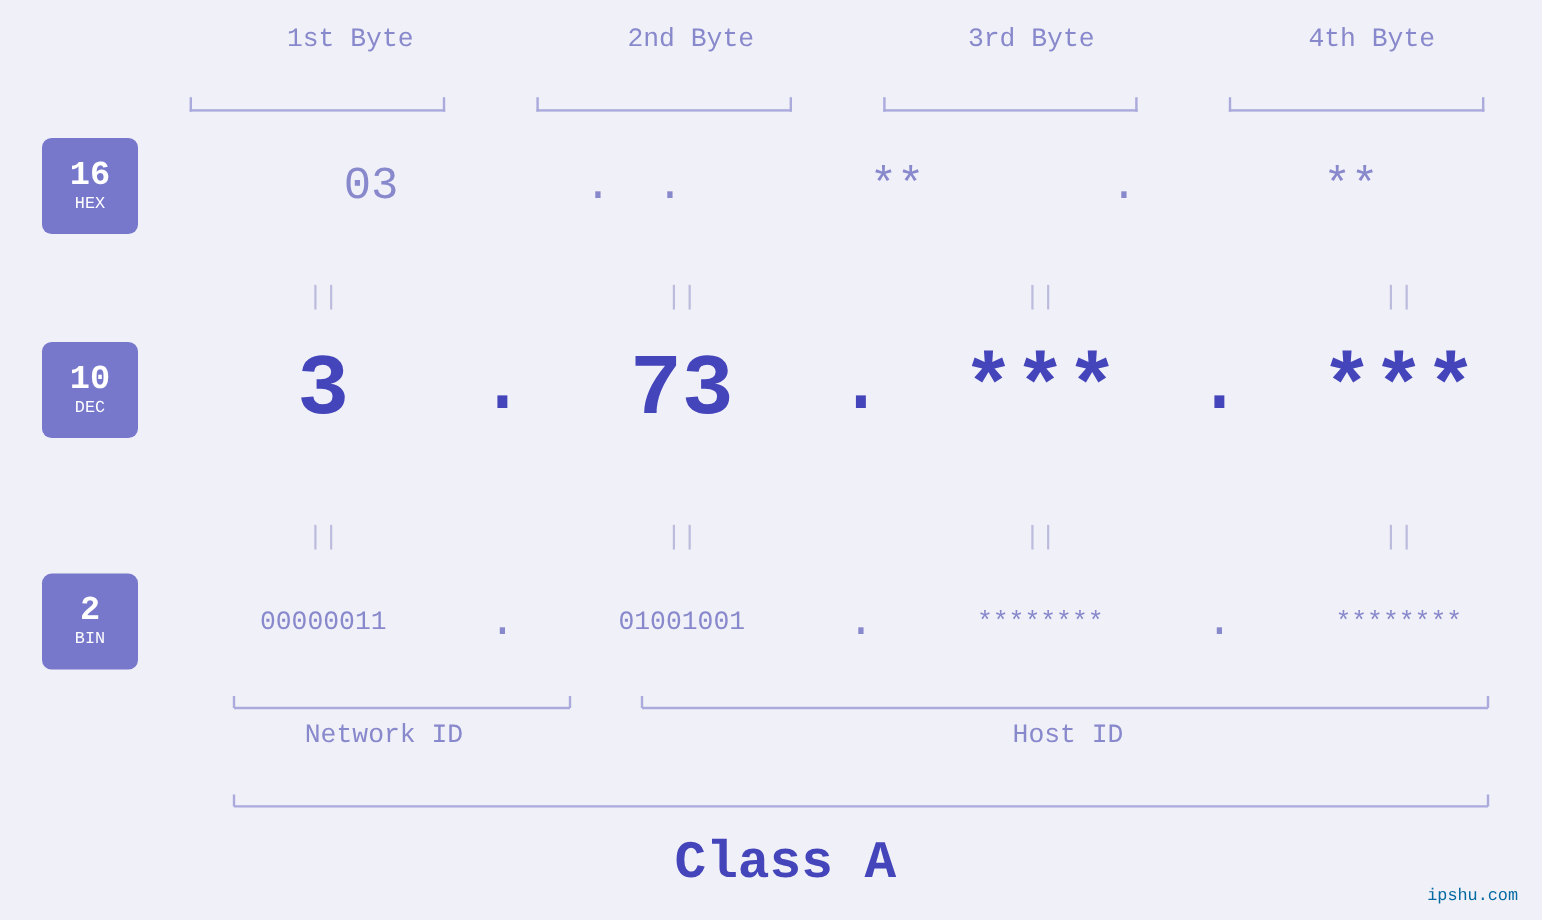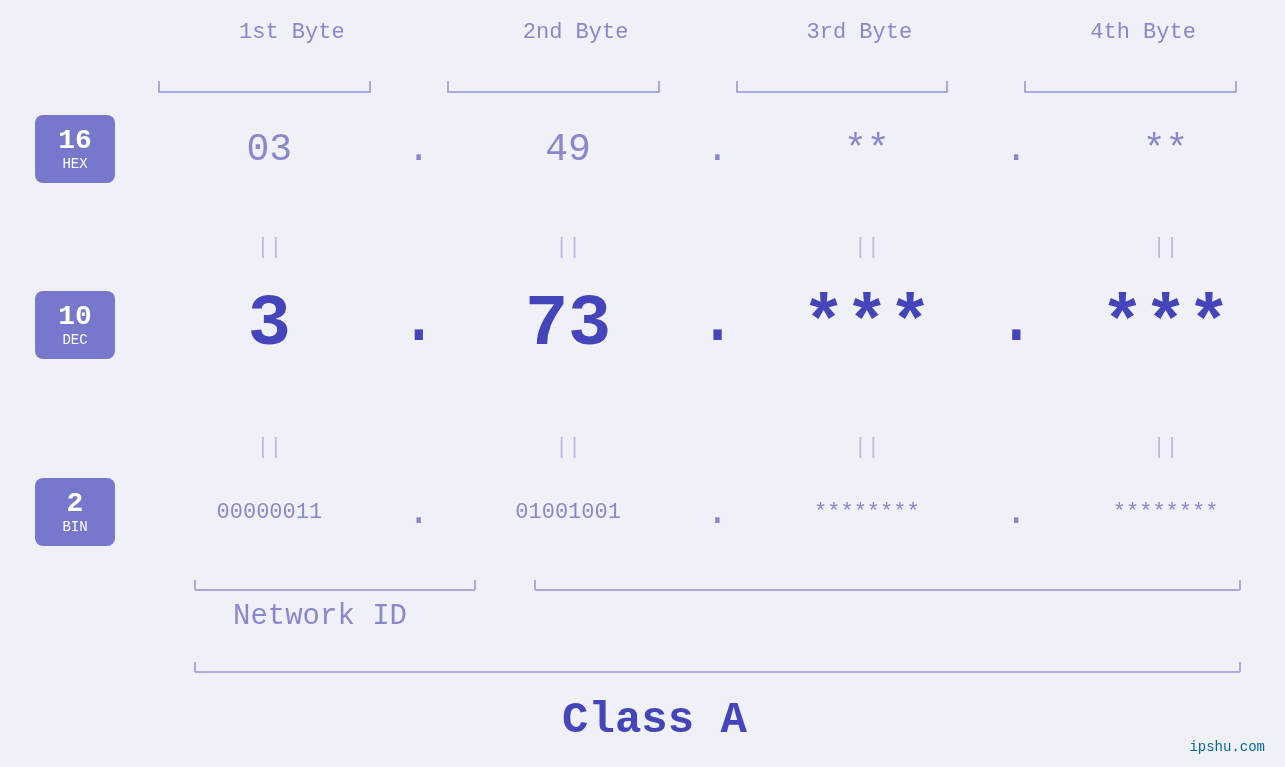--- a/index.html
+++ b/index.html
@@ -14,21 +14,21 @@
 
     .byte-label {
       color: #8888cc;
       font-size: 22px;
       font-family: 'Courier New', Courier, monospace;
       text-align: center;
     }
 
     .badge {
       width: 80px;
-      height: 68px;
+      height: 80px;
       border-radius: 8px;
       background: #7777cc;
       display: flex;
       flex-direction: column;
       align-items: center;
       justify-content: center;
       color: white;
       font-family: 'Courier New', Courier, monospace;
     }
 
@@ -296,23 +296,20 @@
         <span class="badge-num">16</span>
         <span class="badge-label">HEX</span>
       </div>
     </div>
     <div class="data-col">
       <span class="hex-value">03</span>
     </div>
     <div class="dot-col">
       <span class="dot-small">.</span>
     </div>
-    <div class="data-col">
-      <span class="hex-value">49</span>
-    </div>
     <div class="dot-col">
       <span class="dot-small">.</span>
     </div>
     <div class="data-col">
       <span class="hex-value">**</span>
     </div>
     <div class="dot-col">
       <span class="dot-small">.</span>
     </div>
     <div class="data-col">
@@ -427,23 +424,26 @@
     <line x1="535" y1="590" x2="1240" y2="590" stroke="#aaaadd" stroke-width="2"></line>
     <line x1="535" y1="580" x2="535" y2="590" stroke="#aaaadd" stroke-width="2"></line>
     <line x1="1240" y1="580" x2="1240" y2="590" stroke="#aaaadd" stroke-width="2"></line>
 
     <line x1="195" y1="672" x2="1240" y2="672" stroke="#aaaadd" stroke-width="2"></line>
     <line x1="195" y1="662" x2="195" y2="672" stroke="#aaaadd" stroke-width="2"></line>
     <line x1="1240" y1="662" x2="1240" y2="672" stroke="#aaaadd" stroke-width="2"></line>
   </svg>
 
   <div style="position:absolute;top:600px;left:150px;width:340px;text-align:center;">
-    <span class="bin-value" style="font-size:29px;color:#8888cc;">Network ID</span>
-  </div>
-
+    <span class="bin-value" style="font-size:22px;color:#8888cc;">Network ID</span>
+  </div>
+
+  <div style="position:absolute;top:600px;left:530px;width:720px;text-align:center;">
+    <span class="bin-value" style="font-size:22px;color:#8888cc;">Host ID</span>
+  </div>
 
   <div class="row-class">
     <span class="class-label">Class A</span>
   </div>
 
   <div class="watermark">
     <span>ipshu.com</span>
   </div>
 
 </div>

